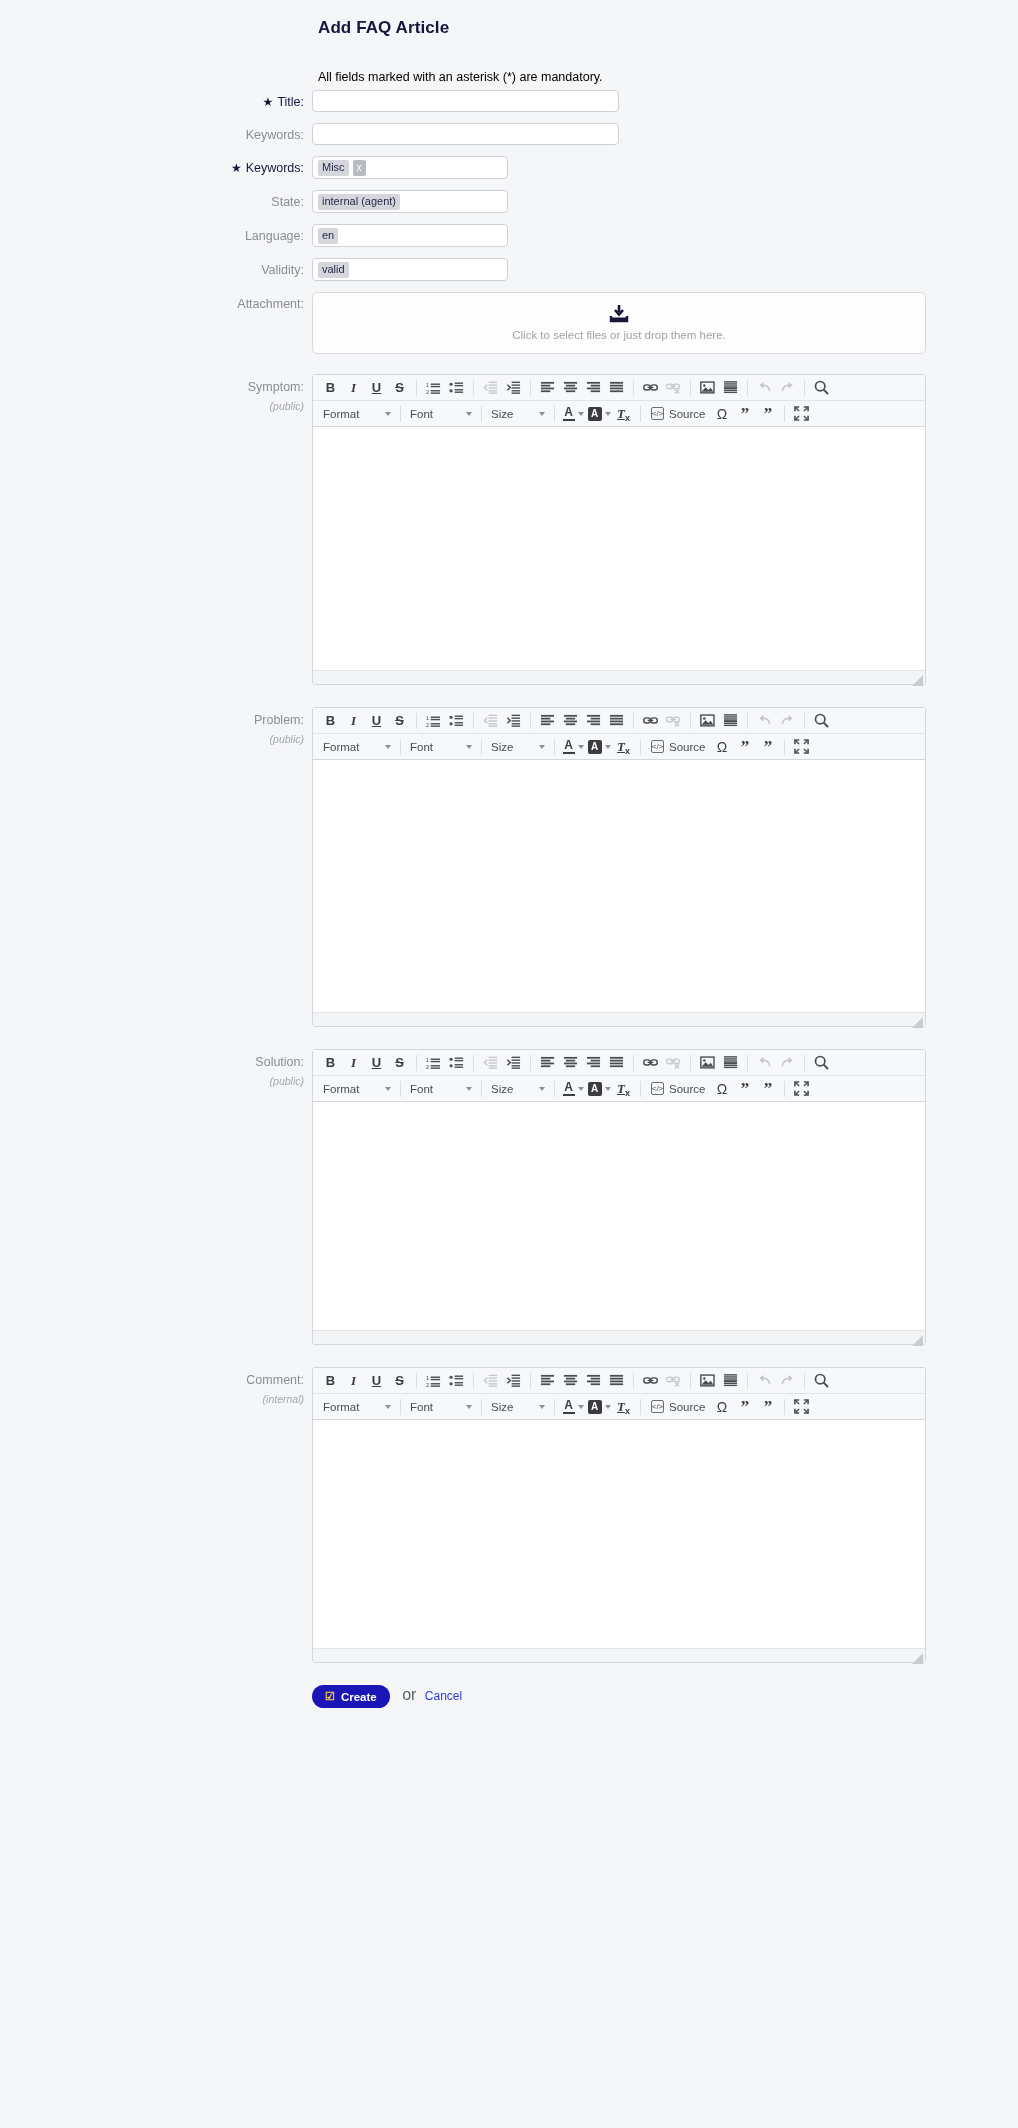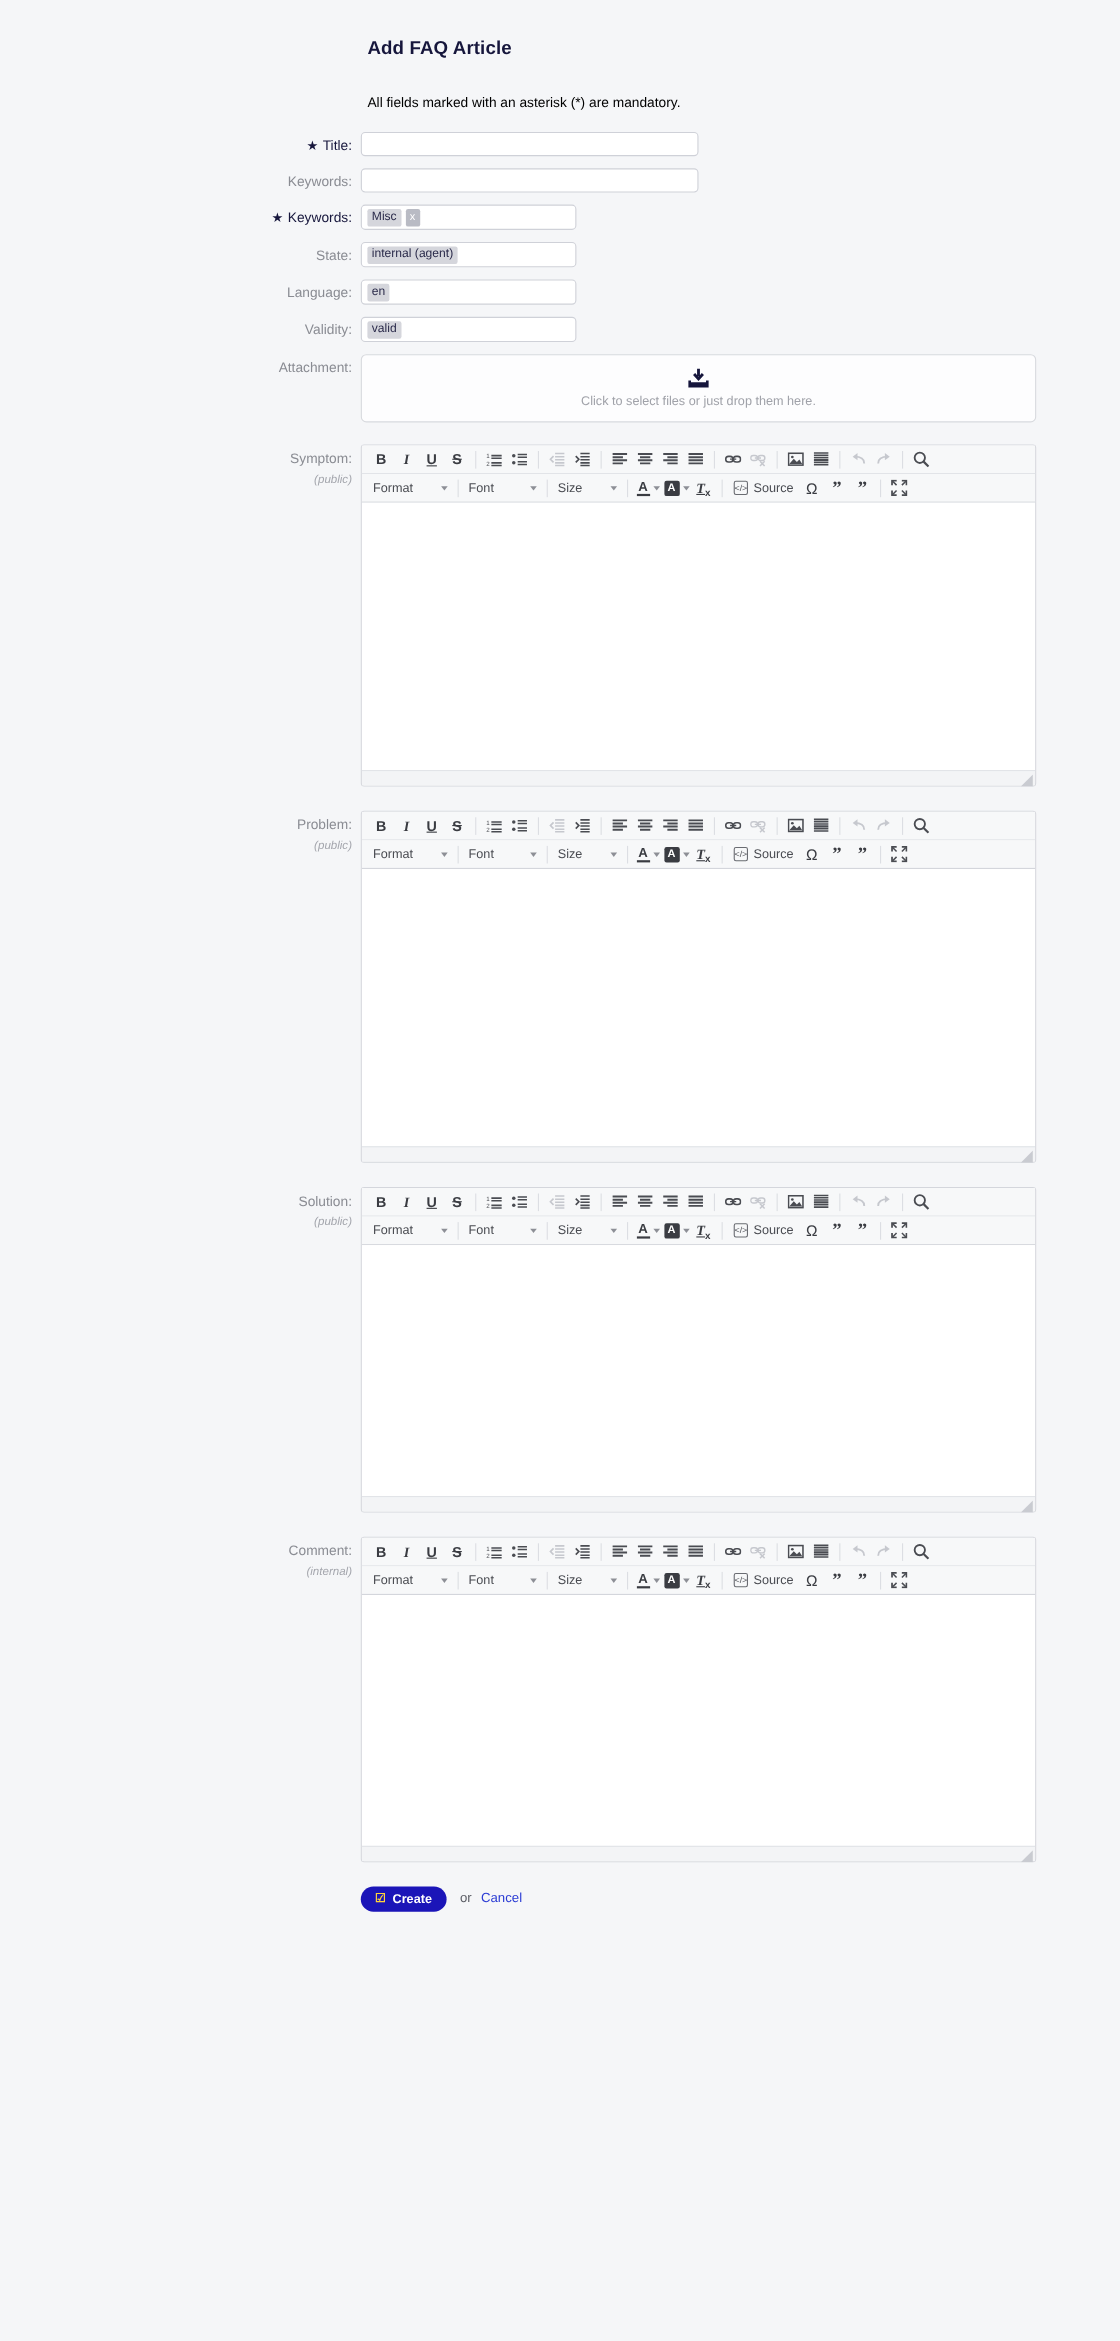--- a/index.html
+++ b/index.html
@@ -4,40 +4,40 @@
 <style>
   * { box-sizing: border-box; }
   html, body {
     margin: 0; padding: 0;
     background: #f5f6f8;
     font-family: "Liberation Sans", sans-serif;
     color: #1b1b3a;
   }
   body { width: 1018px; min-height: 2128px; position: relative; }
 
-  .page { padding: 16px; }
+  .page { padding: 0; }
 
   
   .hdr-wrap { padding-top: 18px; }
   .page-title {
     font-size: 17px;
     font-weight: bold;
     color: #16163c;
     margin-left: 318px;
     letter-spacing: .1px;
   }
   .mandatory-note {
     margin-left: 318px;
     margin-top: 32px;
     font-size: 12.5px;
     color: #000000;
   }
 
   
-  .form { margin-top: 20px; }
+  .form { margin-top: 6px; }
   .row {
     display: flex;
     align-items: flex-start;
     margin-bottom: 11px;
   }
   .lbl {
     width: 312px;
     text-align: right;
     padding-right: 8px;
     font-size: 12.5px;
@@ -231,21 +231,21 @@
     padding: 0 13px;
     font-size: 11.5px;
     font-weight: bold;
     font-family: "Liberation Sans", sans-serif;
     display: inline-flex;
     align-items: center;
     gap: 6px;
     cursor: pointer;
   }
   .chk-ic { color: #ffd33d; font-size: 11px; line-height: 11px; }
-  .or-txt { font-size: 12px; color: #5c5e66; margin-left: 8px; }
+  .or-txt { font-size: 16px; color: #5c5e66; margin-left: 8px; }
   .cancel-link { font-size: 12px; color: #2a3bd4; margin-left: 4px; text-decoration: none; cursor: pointer; }
 
   
   .editor-row { margin-bottom: 22px; }
   .editor-row .lbl { padding-top: 6px; }
 </style>
 </head>
 <body>
 
 <div class="page">

